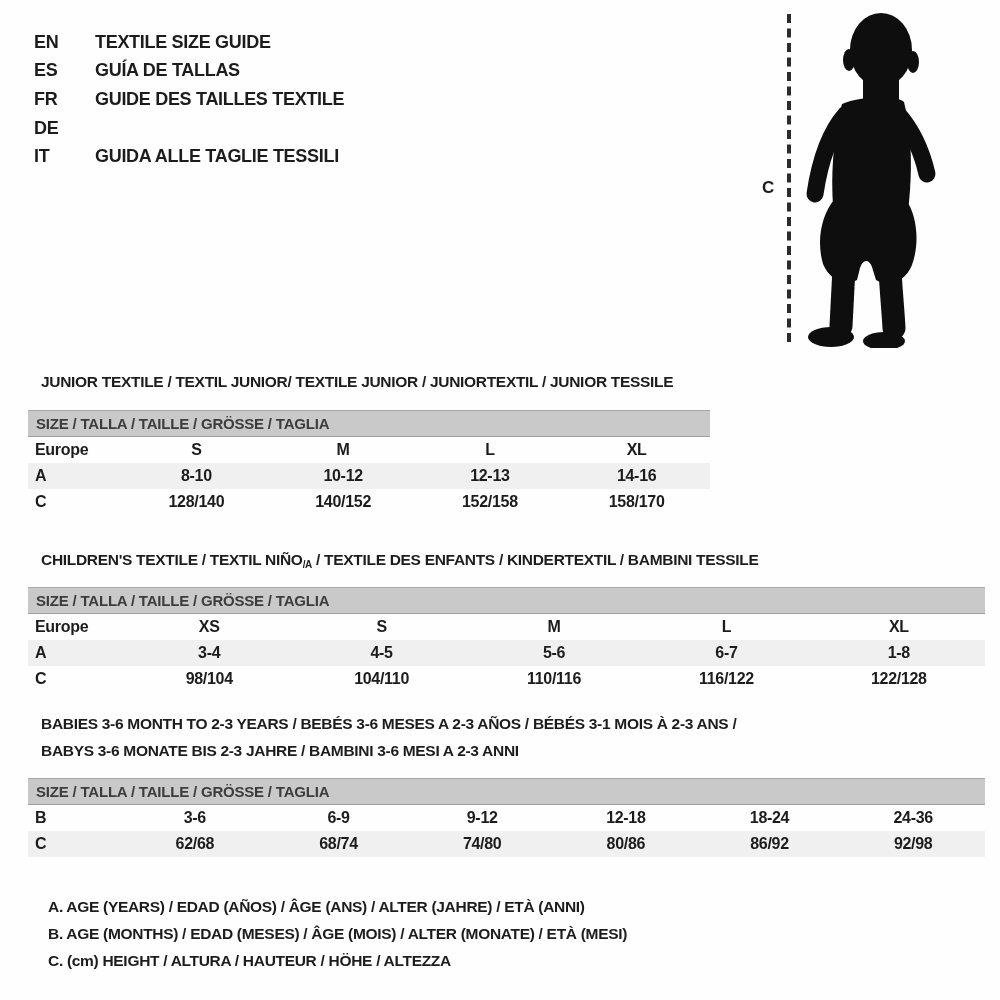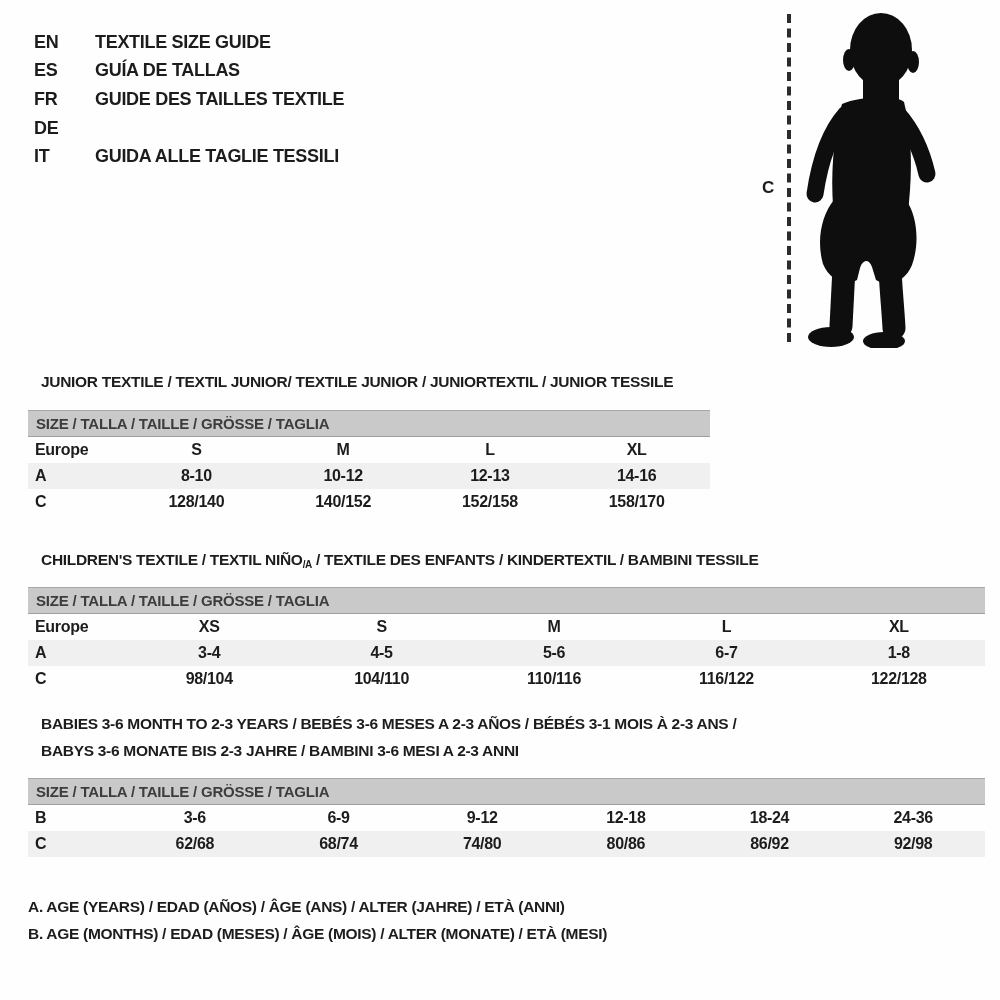--- a/index.html
+++ b/index.html
@@ -58,21 +58,21 @@
   .trow {
     display: flex; height: 26px; align-items: center;
     font-size: 16px; font-weight: 700; letter-spacing: -0.3px;
   }
   .trow .lab  { width: 95px; padding-left: 7px; box-sizing: border-box; }
   .trow .cell { flex: 1; text-align: center; }
   .shaded { background: #f0f0f0; }
 
   
   .legend {
-    position: absolute; left: 28px; top: 893px;
+    position: absolute; left: 48px; top: 893px;
     font-size: 15.5px; font-weight: 700; line-height: 27px; letter-spacing: -0.3px;
     white-space: nowrap;
   }
 </style>
 </head>
 <body>
 
 <div class="page">
 
   <div class="lang-list">
@@ -197,15 +197,16 @@
       <span class="cell">74/80</span>
       <span class="cell">80/86</span>
       <span class="cell">86/92</span>
       <span class="cell">92/98</span>
     </div>
   </section>
 
   <div class="legend">
     <div>A. AGE (YEARS) / EDAD (AÑOS) / ÂGE (ANS) / ALTER (JAHRE) / ETÀ (ANNI)</div>
     <div>B. AGE (MONTHS) / EDAD (MESES) / ÂGE (MOIS) / ALTER (MONATE) / ETÀ (MESI)</div>
+    <div>C. (cm) HEIGHT / ALTURA / HAUTEUR / HÖHE / ALTEZZA</div>
   </div>
 
 </div>
 
 </body></html>

